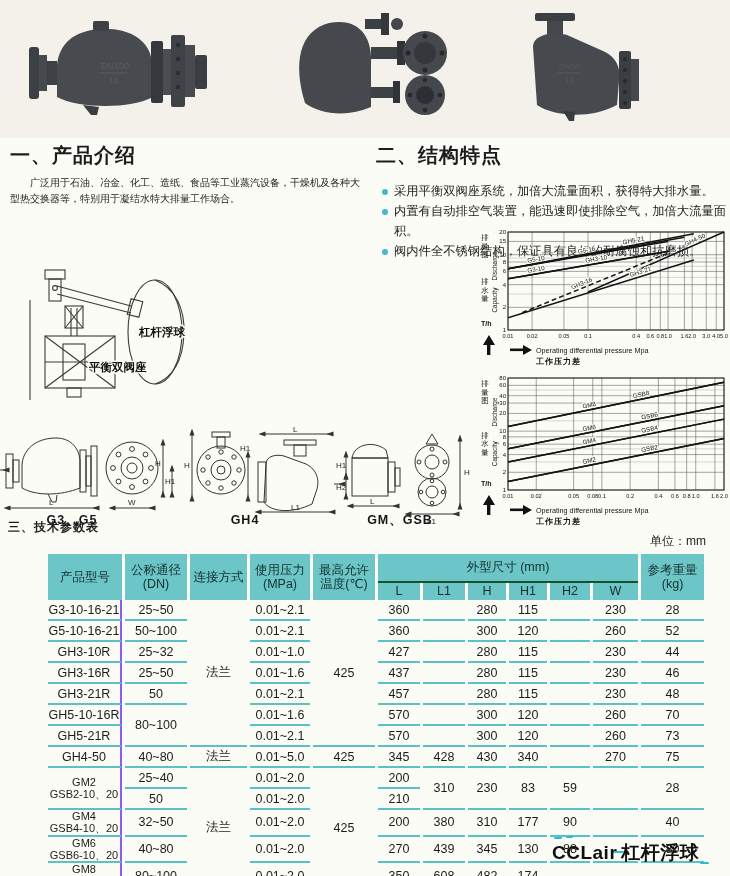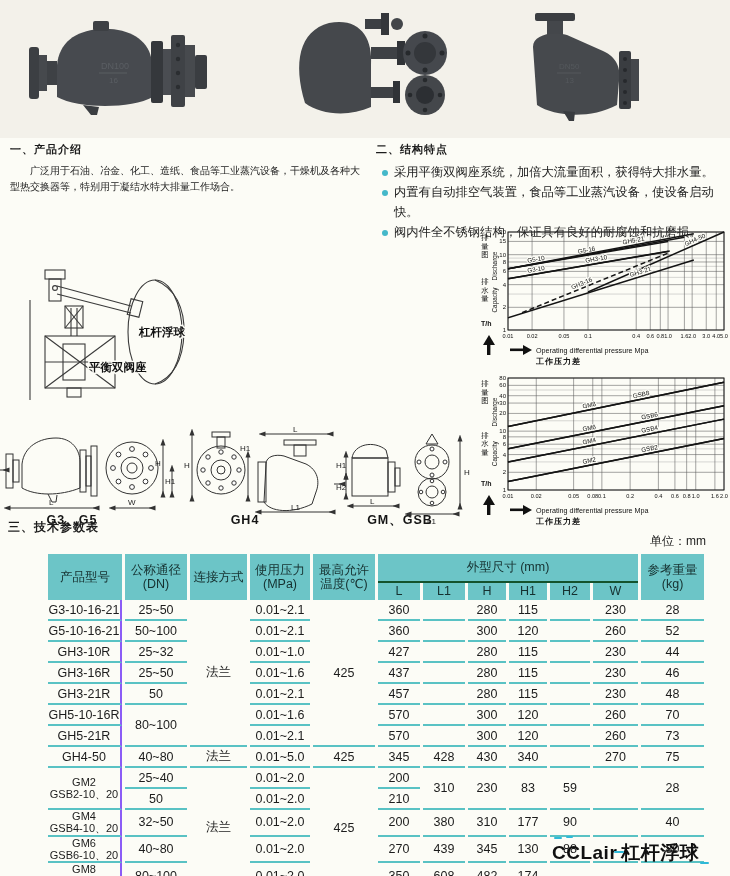--- a/index.html
+++ b/index.html
@@ -6,25 +6,25 @@
   body{
     width:730px;height:876px;position:relative;overflow:hidden;
     background:#fcfcf6;color:#1c1c1c;
     font-family:"Liberation Sans","DejaVu Sans",sans-serif;
   }
   
   .photos{position:absolute;left:0;top:0;width:730px;height:138px;background:#f3f1ea;
     display:flex;justify-content:space-around;align-items:center;padding:0 8px;box-sizing:border-box;}
   
   .sec{position:absolute;}
-  .sec-title{font-size:11px;font-weight:bold;letter-spacing:1px;}
+  .sec-title{font-size:20px;font-weight:bold;letter-spacing:1px;}
   .intro{left:10px;top:142px;width:356px;}
   .intro p{font-size:10px;line-height:1.55;margin:6px 0 0 0;text-indent:2em;}
   .features{left:376px;top:142px;width:350px;}
-  .features ul{margin:6px 0 0 4px;padding:0 0 0 14px;list-style:none;}
+  .features ul{margin:13px 0 0 4px;padding:0 0 0 14px;list-style:none;}
   .features li{font-size:12.3px;line-height:1.62;position:relative;}
   .features li::before{content:"";position:absolute;left:-12px;top:7px;width:6px;height:6px;border-radius:50%;background:#45b8c9;}
   
   .mech{position:absolute;left:5px;top:248px;}
   .dims{position:absolute;left:0;top:424px;}
   .chartbox{position:absolute;left:478px;}
   .chart1{top:228px;} .chart2{top:374px;}
   
   .sec3{position:absolute;left:8px;top:519px;font-size:12px;font-weight:bold;letter-spacing:1px;}
   .unit{position:absolute;right:24px;top:533px;font-size:12px;}
@@ -115,21 +115,21 @@
 
 <div class="sec intro">
   <div class="sec-title">一、产品介绍</div>
   <p>广泛用于石油、冶金、化工、造纸、食品等工业蒸汽设备，干燥机及各种大型热交换器等，特别用于凝结水特大排量工作场合。</p>
 </div>
 
 <div class="sec features">
   <div class="sec-title">二、结构特点</div>
   <ul>
     <li>采用平衡双阀座系统，加倍大流量面积，获得特大排水量。</li>
-    <li>内置有自动排空气装置，食品等工业蒸汽设备，使设备启动快。</li>
+    <li>内置有自动排空气装置，能迅速即使排除空气，加倍大流量面积。</li>
     <li>阀内件全不锈钢结构，保证具有良好的耐腐蚀和抗磨损。</li>
   </ul>
 </div>
 
 <svg class="mech" width="252" height="186" viewBox="0 0 252 186">
   <g stroke="#3a3a3a" stroke-width="1.1" fill="none">
     <line x1="25" y1="52" x2="25" y2="152"></line>
     <rect x="40" y="88" width="70" height="52"></rect>
     <line x1="40" y1="88" x2="110" y2="140"></line>
       <line x1="110" y1="88" x2="40" y2="140"></line>

